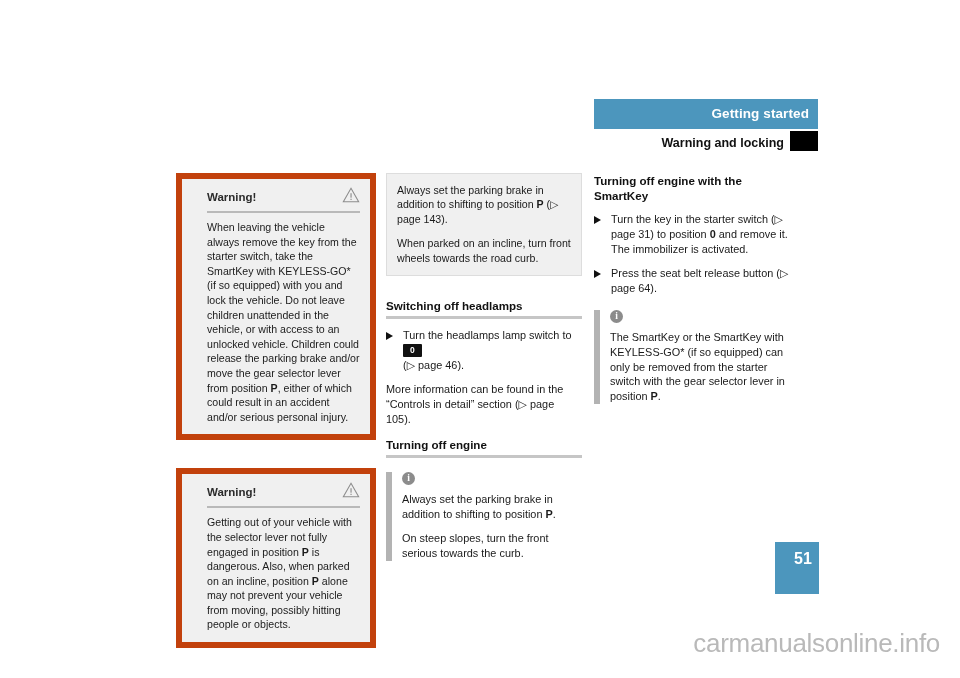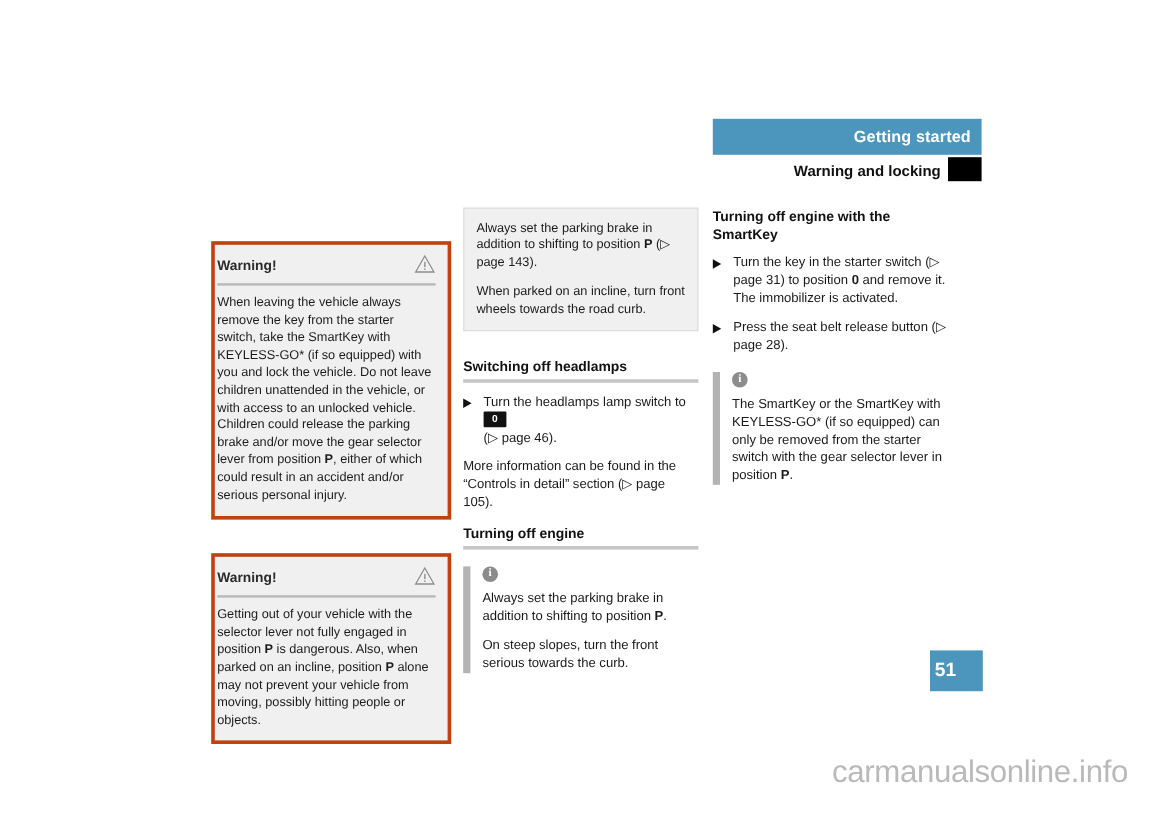--- a/index.html
+++ b/index.html
@@ -65,26 +65,25 @@
     position: absolute;
     top: 173px;
   }
   .col-left  { left: 176px; width: 200px; }
   .col-mid   { left: 386px; width: 196px; }
   .col-right { left: 594px; width: 200px; }
 
   
   .warning-box {
     background: #f0f0f0;
-    border: 3px solid #c2410c;
+    border: 6px solid #c2410c;
     box-sizing: border-box;
     width: 200px;
-    padding: 8px 10px 10px 2px;
+    padding: 8px 10px 10px 25px;
     margin-bottom: 28px;
-    margin-top: 28px;
   }
   .warning-head {
     position: relative;
     height: 22px;
   }
   .warning-head-label {
     font-size: 11.5px;
     font-weight: bold;
     color: #2b2b2b;
     line-height: 18px;
@@ -210,28 +209,28 @@
     font-family: "Liberation Sans", sans-serif;
   }
   .ref { white-space: nowrap; }
 
   
   .page-num {
     position: absolute;
     left: 775px;
     top: 542px;
     width: 44px;
-    height: 34px;
+    height: 52px;
     background: #4c96bd;
     color: #ffffff;
     font-size: 16px;
     font-weight: bold;
     line-height: 34px;
     text-align: left;
-    padding-left: 4px;
+    padding-left: 19px;
     box-sizing: border-box;
   }
 
   
   .watermark {
     position: absolute;
     left: 0;
     top: 628px;
     width: 940px;
     text-align: right;
@@ -321,21 +320,21 @@
   <div style="height:6px"></div>
 
   <div class="bullet-item">
     <span class="bullet-tri"></span>
     <span>Turn the key in the starter switch (▷ page 31) to position <span class="b">0</span> and remove it.</span>
     <span style="display:block">The immobilizer is activated.</span>
   </div>
 
   <div class="bullet-item">
     <span class="bullet-tri"></span>
-    <span>Press the seat belt release button (▷ page 28).</span>
+    <span>Press the seat belt release button (▷ page 64).</span>
   </div>
 
   <div class="note">
     <span class="note-bar"></span>
     <span class="note-icon">i</span>
     <p>The SmartKey or the SmartKey with KEYLESS-GO* (if so equipped) can only be removed from the starter switch with the gear selector lever in position <span class="b">P</span>.</p>
   </div>
 
 </div>
 

